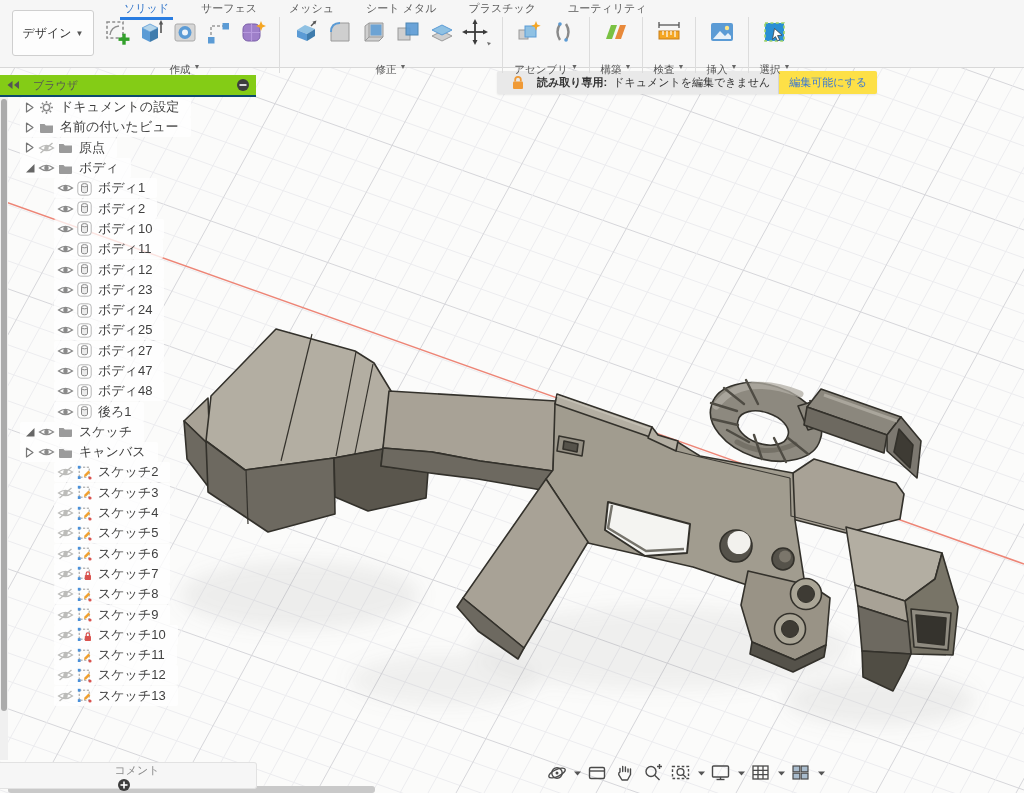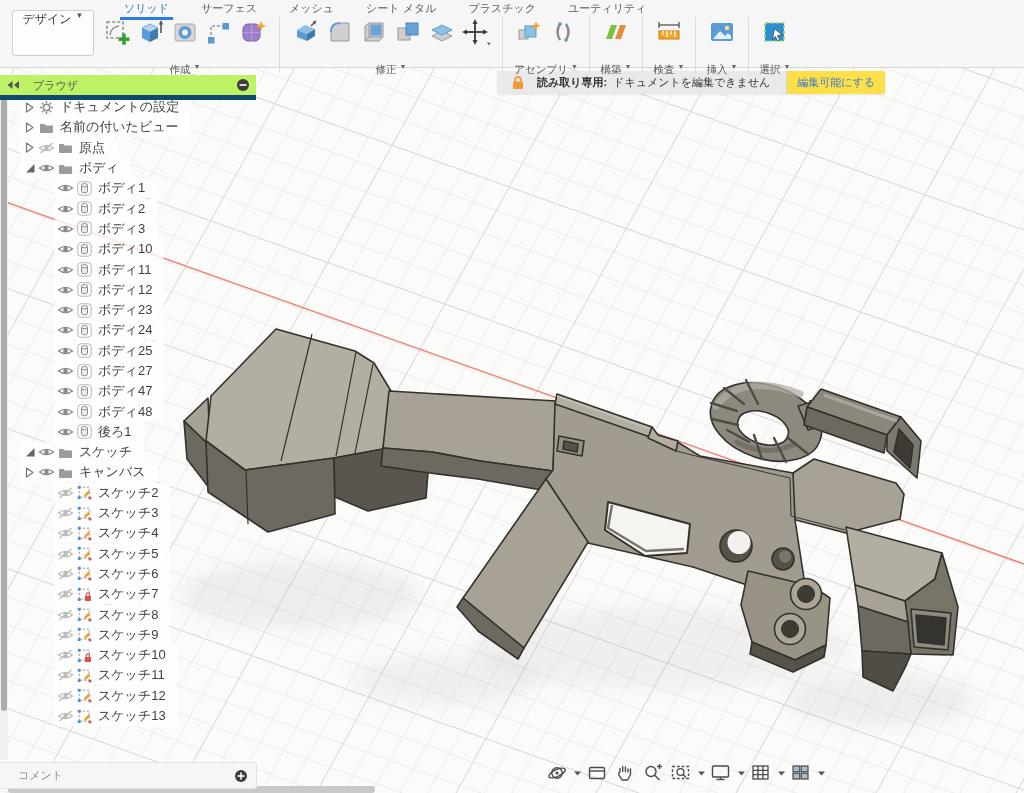--- a/index.html
+++ b/index.html
@@ -4,69 +4,69 @@
 <style>
   html,body{margin:0;padding:0;width:1024px;height:793px;overflow:hidden;
     font-family:"Liberation Sans","DejaVu Sans",sans-serif;background:#fbfbfa;}
   .app{position:relative;width:1024px;height:793px;}
 
   
   .ribbon{position:absolute;left:0;top:0;width:1024px;height:67px;background:#f6f6f6;
     border-bottom:1px solid #d8d8d8;z-index:40;}
   .design-btn{position:absolute;left:12px;top:10px;width:80px;height:44px;background:#fdfdfd;
     border:1px solid #cfcfcf;border-radius:3px;font-size:12px;color:#333;display:flex;
-    align-items:flex-start;justify-content:center;gap:4px;cursor:pointer;}
+    align-items:center;justify-content:center;gap:4px;cursor:pointer;}
   .design-btn .crt{font-size:8px;color:#555;}
   .tabs{position:absolute;left:108px;top:0;display:flex;gap:24px;height:15px;align-items:flex-start;}
   .tab{font-size:11px;color:#5a5a5a;padding:1px 4px 1px 4px;white-space:nowrap;cursor:pointer;}
   .tab.active{color:#2a70c8;border-bottom:3px solid #2a7de1;margin-left:12px;}
   .ribbon-groups{position:absolute;left:98px;top:13px;display:flex;align-items:stretch;}
   .rgroup{display:flex;flex-direction:column;align-items:center;padding:0 2px;}
   .rgroup-icons{display:flex;align-items:center;height:38px;}
   .ricon{width:34px;height:32px;display:flex;align-items:center;justify-content:center;cursor:pointer;}
   .rgroup-label{font-size:10.5px;color:#555;display:flex;gap:3px;margin-top:12px;}
   .rgroup-label .crt{font-size:7px;color:#666;}
   .rsep{width:1px;background:#dcdcdc;margin:4px 7px;}
 
   
   .viewport{position:absolute;left:0;top:0;width:1024px;height:793px;}
   svg.layer{position:absolute;left:0;top:0;}
 
   
   .banner{position:absolute;left:497px;top:71px;height:23px;background:#e9e9e9;border-radius:2px;
-    display:flex;align-items:center;font-size:11px;color:#333;z-index:30;box-shadow:0 1px 2px rgba(0,0,0,.08);gap:8px;}
+    display:flex;align-items:center;font-size:11px;color:#333;z-index:30;box-shadow:0 1px 2px rgba(0,0,0,.08);}
   .banner .blk{display:flex;align-items:center;padding:0 8px;gap:6px;}
   .banner .btitle{font-weight:bold;}
   .banner .baction{color:#3c79d2;background:#fde047;height:100%;display:flex;align-items:center;
     padding:0 10px;border-left:1px solid #d5d5d5;border-radius:0 2px 2px 0;cursor:pointer;}
 
   
-  .browser-header{position:absolute;left:0;top:75px;width:256px;height:20px;background:#bef264;
-    display:flex;align-items:center;z-index:30;border-bottom:5px solid #0c4a6e;}
+  .browser-header{position:absolute;left:0;top:75px;width:256px;height:20px;background:#84cc16;
+    display:flex;align-items:center;z-index:30;border-bottom:2px solid #0c4a6e;}
   .browser-header .ttl{font-size:11px;color:#555;margin-left:6px;flex:1;}
   .bh-ic{display:flex;align-items:center;margin:0 6px;cursor:pointer;}
   .tree{position:absolute;left:0;top:97px;z-index:25;}
   .trow{height:20.3px;display:flex;align-items:center;}
   .pill{display:inline-flex;align-items:center;background:rgba(255,255,255,.78);border-radius:2px;
     padding:1px 12px 1px 2px;height:18px;}
   .ind0 .pill{margin-left:20px;}
   .ind1 .pill{margin-left:54px;}
   .tcell{display:flex;align-items:center;justify-content:center;}
   .exp{width:15px;cursor:pointer;}
   .eye{width:19px;cursor:pointer;}
   .ticon{width:19px;}
   .tlabel{font-size:13px;color:#3f3f3f;margin-left:4px;white-space:nowrap;cursor:default;}
 
   
   .vscroll{position:absolute;left:0;top:96px;width:8px;height:664px;background:#f0f0f0;z-index:26;}
   .vthumb{position:absolute;left:1px;top:3px;width:6px;height:612px;background:#ababab;border-radius:3px;cursor:pointer;}
 
   
   .comment-bar{position:absolute;left:0;top:762px;width:256px;height:25px;background:#f6f6f6;
-    border:1px solid #e2e2e2;border-left:none;border-radius:0 3px 3px 0;display:flex;align-items:center;z-index:30;}
+    border:1px solid #e2e2e2;border-left:none;border-radius:0 3px 3px 0;display:flex;align-items:center;z-index:30;flex-direction:column;}
   .comment-bar .clabel{font-size:11px;color:#8a8a8a;margin-left:18px;flex:1;}
   .comment-bar .cplus{margin-right:8px;display:flex;cursor:pointer;}
   .bottom-strip{position:absolute;left:8px;top:786px;width:367px;height:7px;background:#c9c9c9;border-radius:3px;z-index:29;}
   .nav-toolbar{position:absolute;left:544px;top:760px;height:26px;display:flex;align-items:center;gap:2px;z-index:30;}
   .nicon{width:26px;height:24px;display:flex;align-items:center;justify-content:center;cursor:pointer;}
   .ncaret{width:10px;height:24px;display:flex;align-items:center;justify-content:center;cursor:pointer;}
 </style>
 </head>
 <body>
 
@@ -652,38 +652,20 @@
               <circle cx="8.5" cy="6" r="2.3" fill="#8a8a8a"></circle>
             </svg>
           </span>
           <span class="tcell ticon">
             <svg width="15" height="15" viewBox="0 0 15 15">
               <rect x="0.8" y="0.8" width="13.4" height="13.4" rx="3" fill="#fff" stroke="#b5b5b5"></rect>
               <path d="M4.5,4.2 v6 a3,1.6 0 0 0 6,0 v-6" fill="#ececec" stroke="#8a8a8a"></path>
               <ellipse cx="7.5" cy="4.2" rx="3" ry="1.6" fill="#fafafa" stroke="#8a8a8a"></ellipse>
             </svg>
           </span>
-          <span class="tlabel">ボディ3</span>
-        </div>
-      </div>
-      <div class="trow ind1">
-        <div class="pill">
-          <span class="tcell eye">
-            <svg width="17" height="12" viewBox="0 0 17 12">
-              <path d="M1.5,6 Q8.5,0.8 15.5,6 Q8.5,11.2 1.5,6 Z" fill="none" stroke="#8a8a8a" stroke-width="1.3"></path>
-              <circle cx="8.5" cy="6" r="2.3" fill="#8a8a8a"></circle>
-            </svg>
-          </span>
-          <span class="tcell ticon">
-            <svg width="15" height="15" viewBox="0 0 15 15">
-              <rect x="0.8" y="0.8" width="13.4" height="13.4" rx="3" fill="#fff" stroke="#b5b5b5"></rect>
-              <path d="M4.5,4.2 v6 a3,1.6 0 0 0 6,0 v-6" fill="#ececec" stroke="#8a8a8a"></path>
-              <ellipse cx="7.5" cy="4.2" rx="3" ry="1.6" fill="#fafafa" stroke="#8a8a8a"></ellipse>
-            </svg>
-          </span>
           <span class="tlabel">ボディ10</span>
         </div>
       </div>
       <div class="trow ind1">
         <div class="pill">
           <span class="tcell eye">
             <svg width="17" height="12" viewBox="0 0 17 12">
               <path d="M1.5,6 Q8.5,0.8 15.5,6 Q8.5,11.2 1.5,6 Z" fill="none" stroke="#8a8a8a" stroke-width="1.3"></path>
               <circle cx="8.5" cy="6" r="2.3" fill="#8a8a8a"></circle>
             </svg>

